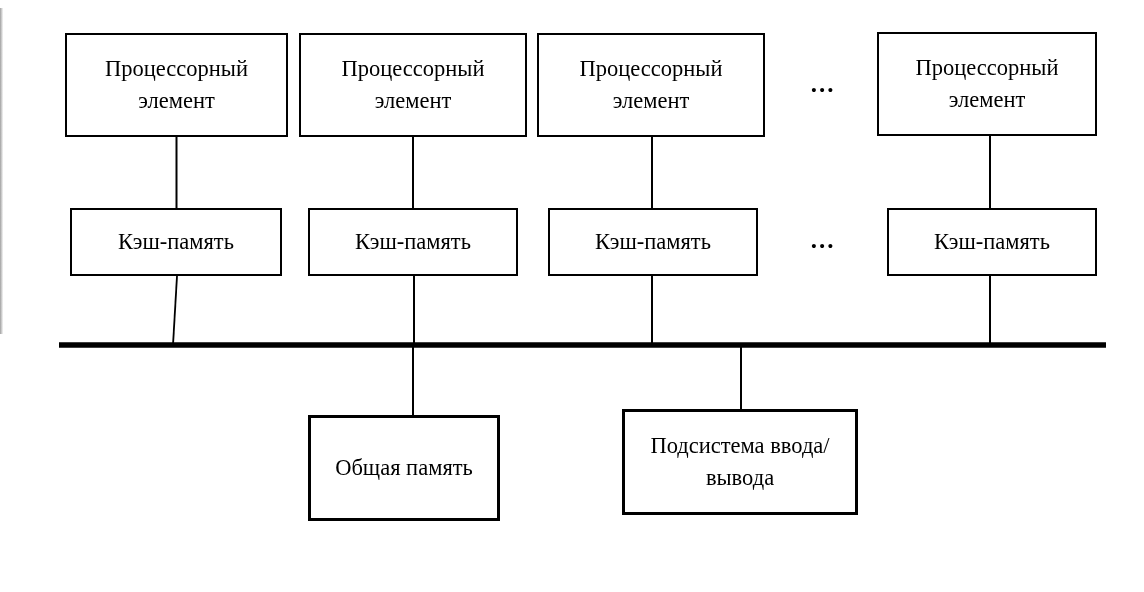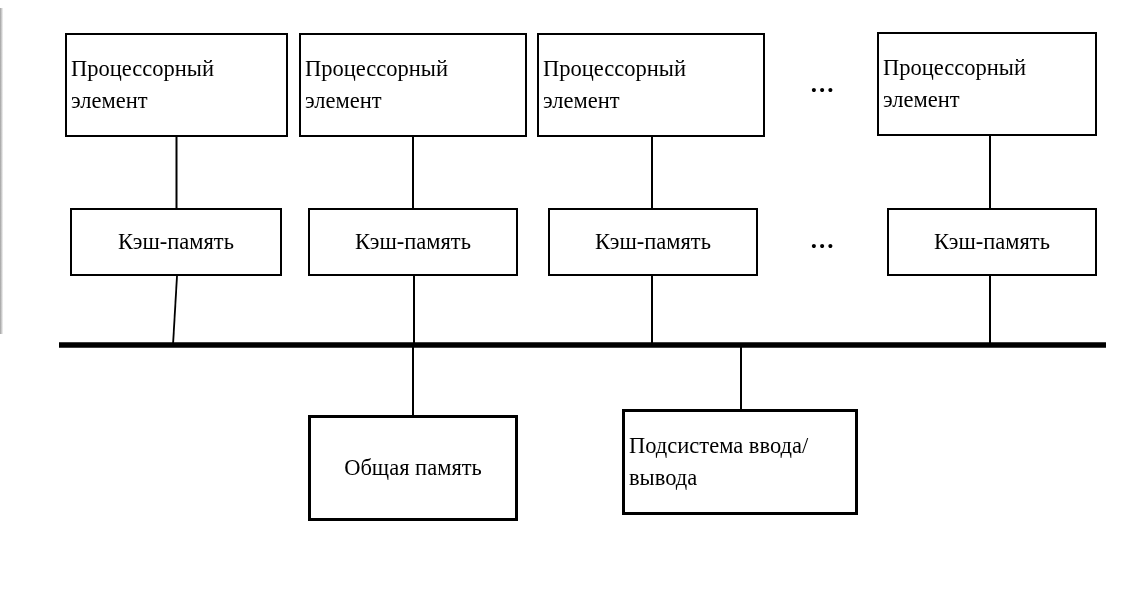--- a/index.html
+++ b/index.html
@@ -23,20 +23,21 @@
     z-index: 0;
   }
   .node {
     position: absolute;
     box-sizing: border-box;
     background: #ffffff;
     border: 2px solid #000000;
     display: flex;
     align-items: center;
     justify-content: center;
+    text-align: center;
     font-size: 22.5px;
     line-height: 32px;
     z-index: 1;
     padding: 0 4px;
   }
   .node.thick {
     border-width: 3px;
   }
   .ellipsis {
     position: absolute;
@@ -112,20 +113,20 @@
   <div class="node" style="left:548px; top:208px; width:210px; height:68px;">
     <span>Кэш-память</span>
   </div>
   <div class="node" style="left:887px; top:208px; width:210px; height:68px;">
     <span>Кэш-память</span>
   </div>
 
   <div class="ellipsis" style="left:806px; top:227px; width:34px; text-align:center;">...</div>
 
 
-  <div class="node thick" style="left:308px; top:415px; width:210px; height:106px;">
+  <div class="node thick" style="left:308px; top:415px; width:192px; height:106px;">
     <span>Общая память</span>
   </div>
   <div class="node thick" style="left:622px; top:409px; width:236px; height:106px;">
     <span>Подсистема ввода/вывода</span>
   </div>
 
 </div>
 
 </body></html>

